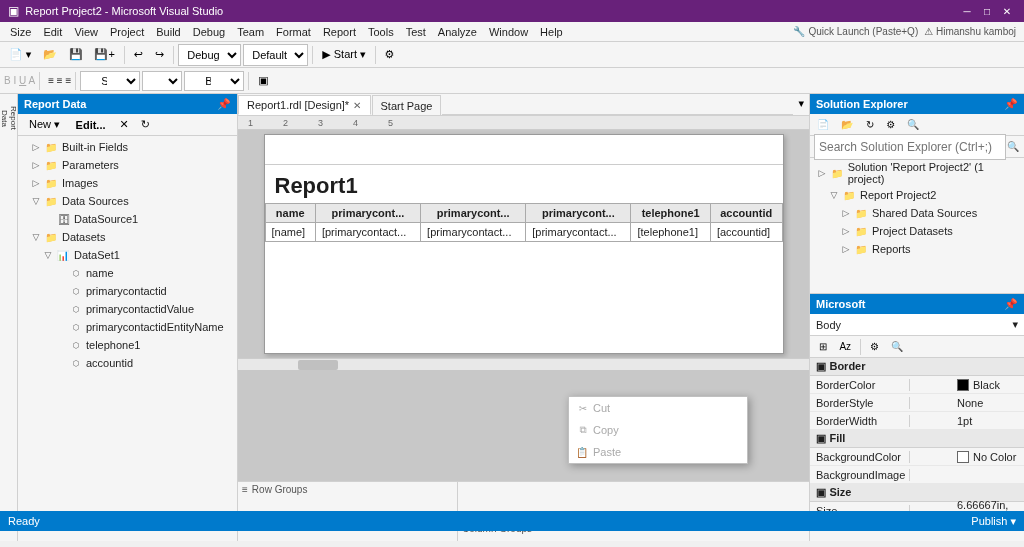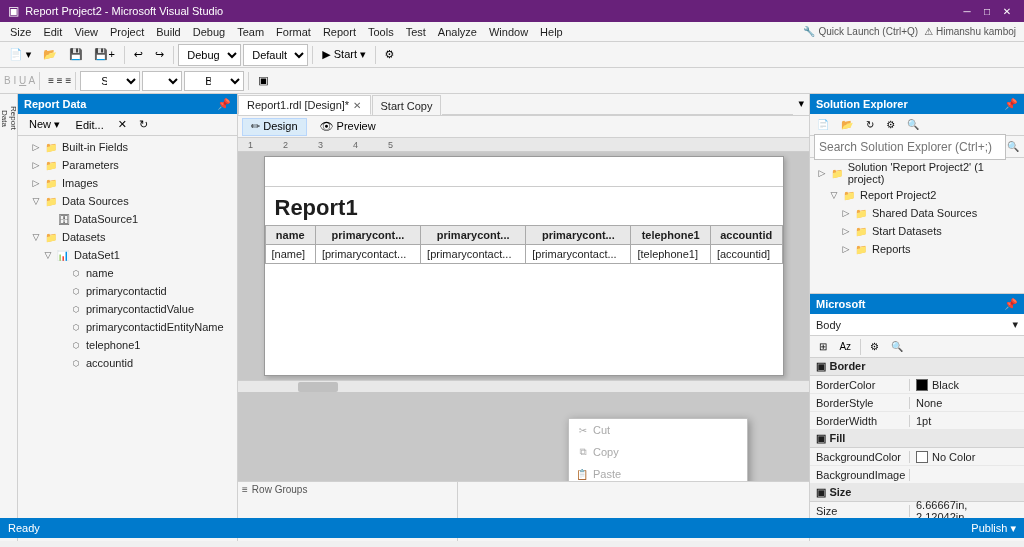--- a/index.html
+++ b/index.html
@@ -69,32 +69,32 @@
     .sol-header { height: 20px; background: #007acc; color: white; display: flex; align-items: center; padding: 0 6px; font-size: 11px; font-weight: bold; justify-content: space-between; }
     .sol-search { height: 22px; background: #f5f5f5; border-bottom: 1px solid #d0d0d0; display: flex; align-items: center; padding: 0 4px; }
     .sol-search input { flex: 1; height: 18px; border: 1px solid #c0c0c0; font-size: 10px; padding: 0 4px; background: #fff; }
     .sol-tree { padding: 2px; }
 
     .properties-panel { flex: 1; }
     .prop-header { height: 20px; background: #007acc; color: white; display: flex; align-items: center; padding: 0 6px; font-size: 11px; font-weight: bold; justify-content: space-between; }
     .prop-object { height: 22px; background: white; border-bottom: 1px solid #d0d0d0; display: flex; align-items: center; padding: 0 6px; font-size: 11px; justify-content: space-between; }
     .prop-toolbar { height: 22px; background: #f5f5f5; border-bottom: 1px solid #d0d0d0; display: flex; align-items: center; padding: 0 4px; gap: 2px; }
     .prop-section { background: #e8e8e8; padding: 2px 6px; font-size: 11px; font-weight: bold; cursor: pointer; border-bottom: 1px solid #d0d0d0; }
-    .prop-row { display: flex; border-bottom: 1px solid #e8e8e8; height: 18px; align-items: center; }
+    .prop-row { display: flex; border-bottom: 1px solid #e8e8e8; height: 18px; align-items: center; gap: 41px; }
     .prop-name { width: 100px; padding: 0 6px; font-size: 11px; color: #1e1e1e; border-right: 1px solid #d0d0d0; }
     .prop-value { flex: 1; padding: 0 6px; font-size: 11px; display: flex; align-items: center; gap: 4px; }
 
     
     .context-menu { position: absolute; top: 280px; left: 330px; background: white; border: 1px solid #c0c0c0; box-shadow: 2px 2px 8px rgba(0,0,0,0.3); z-index: 100; width: 180px; }
     .ctx-item { height: 22px; display: flex; align-items: center; padding: 0 20px; font-size: 11px; cursor: pointer; position: relative; }
     .ctx-item.disabled { color: #aaa; }
     .ctx-icon { width: 20px; height: 20px; margin-left: -16px; display: flex; align-items: center; justify-content: center; font-size: 10px; }
 
     
-    .status-bar { height: 20px; background: #007acc; color: white; display: flex; align-items: center; padding: 0 8px; font-size: 11px; justify-content: space-between; position: absolute; bottom: 9px; width: 1024px; }
+    .status-bar { height: 20px; background: #007acc; color: white; display: flex; align-items: center; padding: 0 8px; font-size: 11px; justify-content: space-between; position: absolute; bottom: 16px; width: 1024px; }
 
     
     .vert-toolbar { width: 18px; background: #f5f5f5; border-right: 1px solid #d0d0d0; display: flex; flex-direction: column; align-items: center; padding: 4px 0; gap: 2px; }
     .vert-btn { width: 16px; height: 40px; background: transparent; border: 1px solid transparent; cursor: pointer; font-size: 9px; writing-mode: vertical-lr; text-orientation: mixed; display: flex; align-items: center; justify-content: center; color: #333; }
 
     
     .format-bar { height: 26px; background: #f5f5f5; border-bottom: 1px solid #d0d0d0; display: flex; align-items: center; padding: 0 4px; gap: 2px; font-size: 11px; }
     .format-input { height: 20px; border: 1px solid #c0c0c0; padding: 0 16px; font-size: 11px; background: white; }
     .format-sep { width: 1px; height: 18px; background: #d0d0d0; margin: 0 2px; }
   </style>
@@ -120,21 +120,21 @@
   <span class="menu-item">Debug</span>
   <span class="menu-item">Team</span>
   <span class="menu-item">Format</span>
   <span class="menu-item">Report</span>
   <span class="menu-item">Tools</span>
   <span class="menu-item">Test</span>
   <span class="menu-item">Analyze</span>
   <span class="menu-item">Window</span>
   <span class="menu-item">Help</span>
   <span style="flex:1"></span>
-  <span style="font-size:10px; margin-right:6px; color:#555;">🔧 Quick Launch (Ctrl+Q)</span>
+  <span style="font-size:10px; margin-right:6px; color:#555;">🔧 Quick Launch (Paste+Q)</span>
   <span style="font-size:10px; color:#555; margin-right:4px;">⚠ Himanshu kamboj</span>
 </div>
 
 <div class="toolbar">
   <button class="toolbar-btn">📄 ▾</button>
   <button class="toolbar-btn">📂</button>
   <button class="toolbar-btn">💾</button>
   <button class="toolbar-btn">💾+</button>
   <div class="toolbar-sep"></div>
   <button class="toolbar-btn">↩</button>
@@ -178,21 +178,21 @@
 
   <div class="left-panel">
     <div class="panel-header">
       <span>Report Data</span>
       <span style="margin-left:auto; display:flex; gap:8px;">
         <span style="cursor:pointer;">📌</span>
       </span>
     </div>
     <div class="panel-toolbar">
       <button class="panel-toolbar-btn" style="padding:0 6px; font-size:11px;">New ▾</button>
-      <button class="panel-toolbar-btn" style="padding:0 6px; font-size:11px;">Edit...</button>
+      <button class="panel-toolbar-btn" style="padding:0 6px; font-size:11px;font-weight:bold;">Edit...</button>
       <button class="panel-toolbar-btn" style="font-size:11px;">✕</button>
       <button class="panel-toolbar-btn" style="font-size:11px;">↻</button>
     </div>
     <div class="panel-content">
 
       <div class="tree-item indent1">
         <span class="tree-expand">▷</span>
         <span class="tree-icon">📁</span>
         <span class="tree-label">Built-in Fields</span>
       </div>
@@ -264,36 +264,26 @@
   </div>
 
   <div class="center-area">
 
     <div class="tab-bar">
       <div class="tab active">
         <span>Report1.rdl [Design]*</span>
         <span class="tab-close">✕</span>
       </div>
       <div class="tab">
-        <span>Start Copy</span>
+        <span>Start Page</span>
       </div>
       <div style="flex:1; border-bottom:1px solid #d0d0d0;"></div>
       <button class="toolbar-btn" style="margin-bottom:1px;">▾</button>
     </div>
 
-    <div class="design-toolbar">
-      <button class="design-btn active">
-        <span>✏</span>
-        <span>Design</span>
-      </button>
-      <button class="design-btn">
-        <span>👁</span>
-        <span>Preview</span>
-      </button>
-    </div>
 
     <div class="report-canvas" style="position:relative;">
 
       <div style="height:14px; background:#e8e8e8; border-bottom:1px solid #ccc; margin:-20px -20px 4px -20px; display:flex; align-items:center; padding-left:10px; font-size:9px; color:#666;">
         <span>1</span>
           <span style="margin-left:30px;">2</span>
           <span style="margin-left:30px;">3</span>
           <span style="margin-left:30px;">4</span>
           <span style="margin-left:30px;">5</span>
       </div>
@@ -398,21 +388,21 @@
           <span class="tree-label">Report Project2</span>
         </div>
         <div class="tree-item" style="padding-left:26px;">
           <span class="tree-expand">▷</span>
           <span class="tree-icon">📁</span>
           <span class="tree-label">Shared Data Sources</span>
         </div>
         <div class="tree-item" style="padding-left:26px;">
           <span class="tree-expand">▷</span>
           <span class="tree-icon">📁</span>
-          <span class="tree-label">Start Datasets</span>
+          <span class="tree-label">Project Datasets</span>
         </div>
         <div class="tree-item" style="padding-left:26px;">
           <span class="tree-expand">▷</span>
           <span class="tree-icon">📁</span>
           <span class="tree-label">Reports</span>
         </div>
       </div>
     </div>
 
     <div class="properties-panel">

